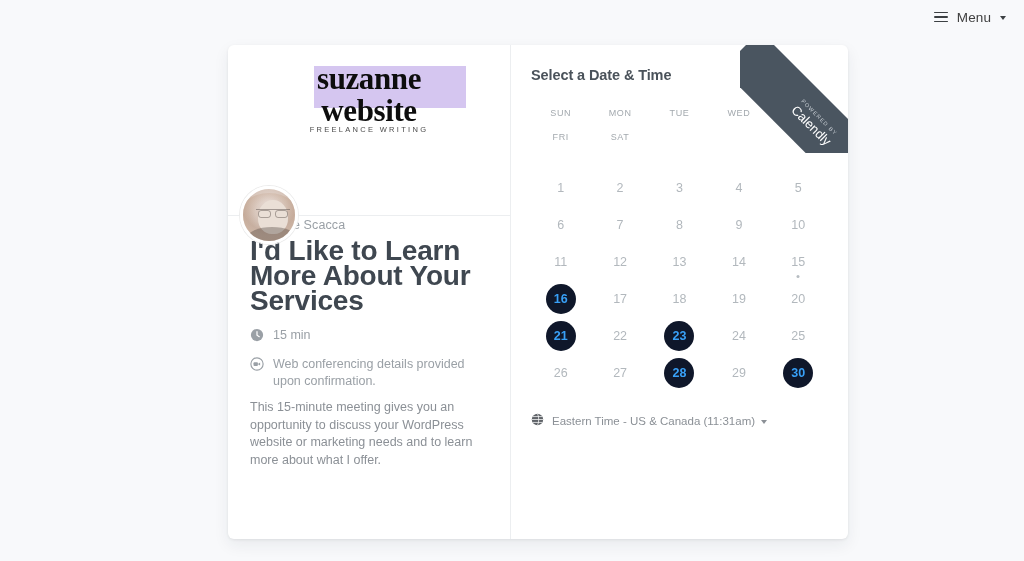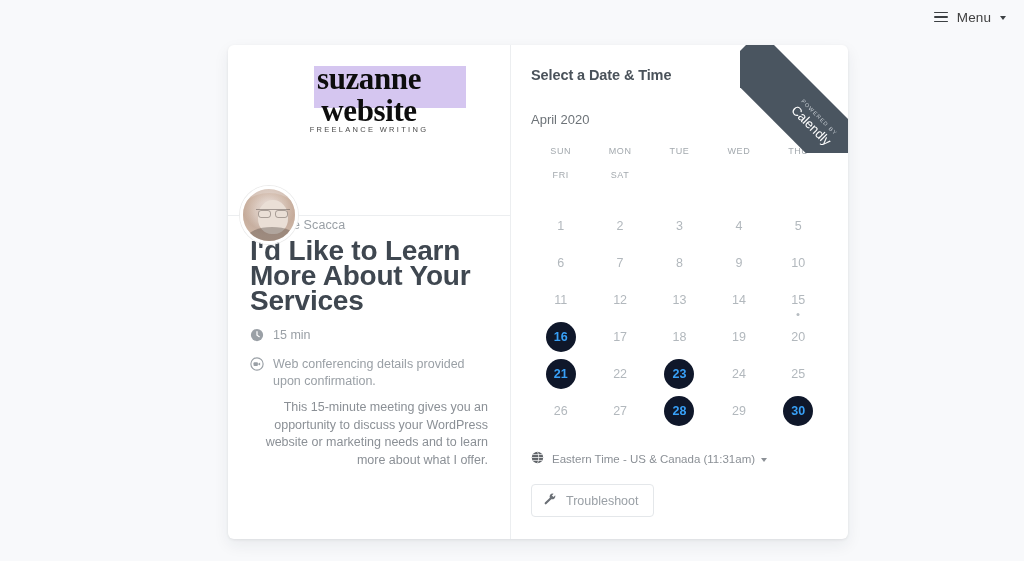--- a/index.html
+++ b/index.html
@@ -214,21 +214,20 @@
     line-height: 17px;
   }
   .meta-icon { flex: none; margin-top: 1px; }
   .meta-text { padding-top: 0px; }
 
   .event-desc {
     margin-top: 5px;
     font-size: 12.5px;
     line-height: 17.5px;
     color: #8b9096;
-    text-align: right;
   }
 
   
   .calendar-panel {
     flex: 1;
     position: relative;
     padding: 22px 20px 0 20px;
     box-sizing: border-box;
     overflow: hidden;
   }
@@ -459,25 +458,20 @@
 
     <div class="calendly-ribbon">
       <div class="band">
         <span class="ribbon-small">POWERED BY</span>
         <span class="ribbon-brand">Calendly</span>
       </div>
     </div>
 
     <h2 class="calendar-heading">Select a Date &amp; Time</h2>
 
-    <div class="month-row">
-      <span class="month-label">April 2020</span>
-      <button class="nav-btn nav-prev">‹</button>
-      <button class="nav-btn nav-next">›</button>
-    </div>
 
     <div class="cal-grid" id="cal-grid">
         <div class="dow">SUN</div>
         <div class="dow">MON</div>
         <div class="dow">TUE</div>
         <div class="dow">WED</div>
         <div class="dow">THU</div>
         <div class="dow">FRI</div>
         <div class="dow">SAT</div>
         <div class="day-cell empty">
@@ -586,22 +580,14 @@
       <span>
         <svg width="13" height="13" viewBox="0 0 16 16">
           <circle cx="8" cy="8" r="7" fill="#5f6368"></circle>
           <path d="M8 1c2 2.4 2 11.6 0 14M1.2 8h13.6M2.4 4.4h11.2M2.4 11.6h11.2" stroke="#ffffff" stroke-width=".9" fill="none"></path>
         </svg>
       </span>
       <span>Eastern Time - US &amp; Canada (11:31am)</span>
       <span class="tz-caret"></span>
     </div>
 
-    <button class="troubleshoot-btn">
-      <span>
-        <svg width="14" height="14" viewBox="0 0 16 16">
-          <path d="M11.1 1.6a3.6 3.6 0 00-3.3 4.9L2.2 12.1a1.2 1.2 0 001.7 1.7l5.6-5.6a3.6 3.6 0 004.5-4.4l-2 2-1.8-1.8 2-2a3.6 3.6 0 00-1.1-.4z" fill="#6b7076"></path>
-        </svg>
-      </span>
-      <span>Troubleshoot</span>
-    </button>
   </div>
 </div>
 
 </body></html>

